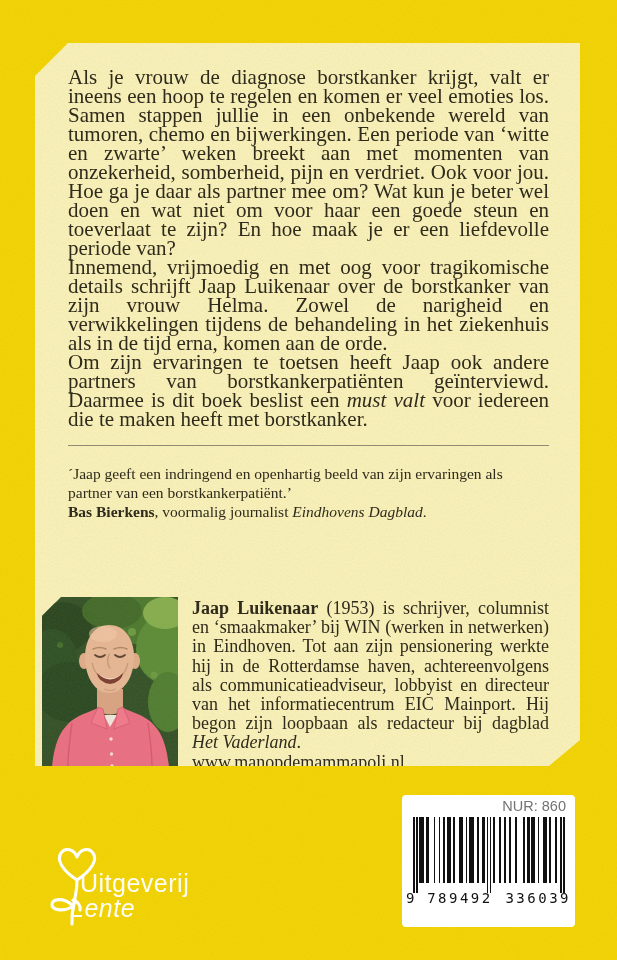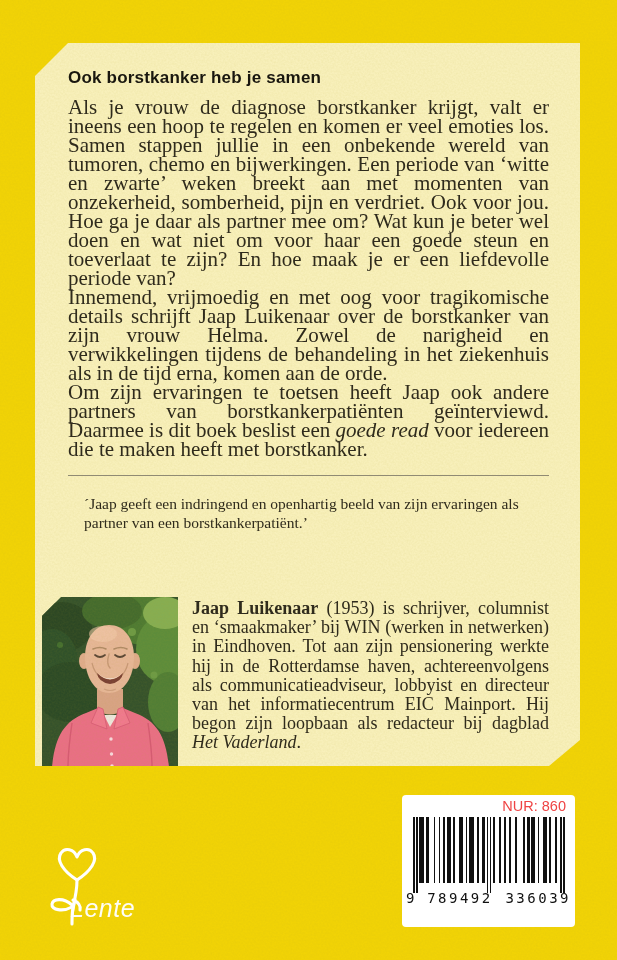--- a/index.html
+++ b/index.html
@@ -13,65 +13,65 @@
   .texture{position:absolute; inset:0; z-index:40; pointer-events:none; opacity:.16;}
 
   .panel{position:absolute; left:35px; top:43px; width:545px; height:723px;
          background:var(--panel);
          clip-path:polygon(33px 0, 100% 0, 100% calc(100% - 26px), calc(100% - 31px) 100%, 0 100%, 0 33px);}
   .content{position:absolute; left:33px; right:31px; top:25px;}
   h1.cover-heading{font-family:"Liberation Sans", sans-serif; font-weight:700;
          font-size:17px; line-height:20px; color:var(--heading); letter-spacing:.2px; margin:0 0 10px;}
   p.body{font-size:21px; line-height:19px; color:var(--text); text-align:justify;}
   .divider{border:0; border-top:1px solid var(--divider); margin:16px 0 18px;}
-  .quote{margin:0 16px 15px;}
+  .quote{margin:0 0 15px;}
   .quote p{font-size:15.5px; line-height:19px; color:var(--text);}
   .q-author{font-weight:700;}
   .ital{font-style:italic;}
 
   .photo{position:absolute; left:7px; top:554px; width:136px; height:170px;
          clip-path:polygon(19px 0, 100% 0, 100% 100%, 0 100%, 0 19px);}
   .photo svg{display:block; width:100%; height:100%;}
   .bio{position:absolute; left:157px; top:556px; right:31px;
        font-size:18px; line-height:19.2px; color:var(--text); text-align:justify;}
   .bio .website{text-align:left;}
   .b-name{font-weight:700;}
 
   .barcode-box{position:absolute; left:402px; top:795px; width:173px; height:132px;
          background:var(--barcode-bg); border-radius:4px; z-index:45;}
   .nur{position:absolute; top:3px; right:9px; font-family:"Liberation Sans", sans-serif;
-       font-size:14.5px; color:#ef4444;}
+       font-size:14.5px; color:#737373;}
   .bars{position:absolute; left:11px; top:22px; width:152px; height:76px; fill:#111;}
   .ean-digits{position:absolute; left:4px; right:4px; top:95px; display:flex;
        justify-content:space-between; font-family:"DejaVu Sans Mono", monospace;
        font-size:14px; color:#111;}
   .ean-digits .grp{letter-spacing:2.5px;}
 
   .logo{position:absolute; left:42px; top:843px; width:170px; height:100px; z-index:45; color:var(--logo);}
   .logo svg{position:absolute; left:0; top:0;}
   .logo-line{position:absolute; font-family:"Liberation Sans", sans-serif; font-weight:400;
        font-size:25px; letter-spacing:.5px; color:var(--logo); opacity:.97;}
   .logo-line.l1{left:38px; top:26px;}
   .logo-line.l2{left:28px; top:51px;font-style:italic;}
 </style>
 </head>
 <body>
 
 <div class="panel">
   <div class="content">
-    <h1 class="cover-heading">Ook borstkanker heb je samen</h1>
 
     <p class="body">Als je vrouw de diagnose borstkanker krijgt, valt er ineens een hoop te regelen en komen er veel emoties los. Samen stappen jullie in een onbekende wereld van tumoren, chemo en bijwerkingen. Een periode van ‘witte en zwarte’ weken breekt aan met momenten van onzekerheid, somberheid, pijn en verdriet. Ook voor jou. Hoe ga je daar als partner mee om? Wat kun je beter wel doen en wat niet om voor haar een goede steun en toeverlaat te zijn? En hoe maak je er een liefdevolle periode van?</p>
     <p class="body">Innemend, vrijmoedig en met oog voor tragikomische details schrijft Jaap Luikenaar over de borstkanker van zijn vrouw Helma. Zowel de narigheid en verwikkelingen tijdens de behandeling in het ziekenhuis als in de tijd erna, komen aan de orde.</p>
-    <p class="body"><span>Om zijn ervaringen te toetsen heeft Jaap ook andere partners van borstkankerpatiënten geïnterviewd. Daarmee is dit boek beslist een </span><span class="ital">goede read</span><span> voor iedereen die te maken heeft met borstkanker.</span></p>
+    <p class="body"><span>Om zijn ervaringen te toetsen heeft Jaap ook andere partners van borstkankerpatiënten geïnterviewd. Daarmee is dit boek beslist een </span><span class="ital">must valt</span><span> voor iedereen die te maken heeft met borstkanker.</span></p>
 
     <hr class="divider">
 
     <div class="quote">
       <p>´Jaap geeft een indringend en openhartig beeld van zijn ervaringen als partner van een borstkankerpatiënt.’</p>
+      <p><span class="q-author">Bas Bierkens</span><span>, voormalig journalist </span><span class="ital">Eindhovens Dagblad</span><span>.</span></p>
     </div>
 
     <div class="quote">
     </div>
   </div>
 
   <div class="photo">
     <svg viewBox="0 0 136 170" preserveAspectRatio="none">
       <rect width="136" height="170" fill="#35522c"></rect>
       <ellipse cx="20" cy="30" rx="30" ry="25" fill="#2c4724"></ellipse>
@@ -110,20 +110,21 @@
       <path d="M50 66 Q52 75 58 80" stroke="#c79877" stroke-width="1.2" fill="none"></path>
       <path d="M86 66 Q84 75 78 80" stroke="#c79877" stroke-width="1.2" fill="none"></path>
       <path d="M55 76 Q68 89 81 76 Q80 85 68 87 Q56 85 55 76 Z" fill="#7a4034"></path>
       <path d="M56.5 77 Q68 86 79.5 77 Q74 82 68 82.3 Q62 82 56.5 77 Z" fill="#f4efe6"></path>
       <path d="M62 92 Q68 95 74 92" stroke="#cf9f7f" stroke-width="1.1" fill="none"></path>
     </svg>
   </div>
 
   <div class="bio">
     <div><span class="b-name">Jaap Luikenaar</span><span> (1953) is schrijver, columnist en ‘smaakmaker’ bij WIN (werken in netwerken) in Eindhoven. Tot aan zijn pensionering werkte hij in de Rotterdamse haven, achtereenvolgens als communicatieadviseur, lobbyist en directeur van het informatiecentrum EIC Mainport. Hij begon zijn loopbaan als redacteur bij dagblad </span><span class="ital">Het Vaderland</span><span>.</span></div>
+    <div class="website">www.manopdemammapoli.nl</div>
   </div>
 </div>
 
 <div class="barcode-box">
   <div class="nur">NUR: 860</div>
   <svg class="bars" viewBox="0 0 95 76" preserveAspectRatio="none" shape-rendering="crispEdges">
       <rect x="0" y="0" width="1.02" height="76"></rect>
       <rect x="2" y="0" width="1.02" height="76"></rect>
       <rect x="4" y="0" width="1.02" height="66"></rect>
       <rect x="5" y="0" width="1.02" height="66"></rect>
@@ -176,20 +177,21 @@
 
 <div class="logo">
   <svg width="72" height="95" viewBox="0 0 72 95">
     <g fill="none" stroke="#ffffff" stroke-width="3.1" stroke-linecap="round" stroke-linejoin="round">
       <path d="M35 37 C21 28 14 17 19 10 C23 4 32 6 35 14 C38 6 47 4 51 10 C56 17 49 28 35 37 Z"></path>
       <path d="M35 37 C35 48 33 56 31 64 C30 70 30 76 30 81"></path>
       <path d="M30 62 C21 54 11 56 10 61 C9 67 21 69 30 64"></path>
       <path d="M31 57 C36 59 39 63 38 67"></path>
     </g>
   </svg>
+  <div class="logo-line l1">Uitgeverij</div>
   <div class="logo-line l2">Lente</div>
 </div>
 
 <svg class="texture" width="617" height="960">
   <filter id="grain">
     <feTurbulence type="fractalNoise" baseFrequency="0.55" numOctaves="2" seed="7"></feTurbulence>
     <feColorMatrix type="matrix" values="0 0 0 0 0.45  0 0 0 0 0.38  0 0 0 0 0.02  0.9 0 0 0 -0.25"></feColorMatrix>
   </filter>
   <rect width="617" height="960" filter="url(#grain)"></rect>
 </svg>

